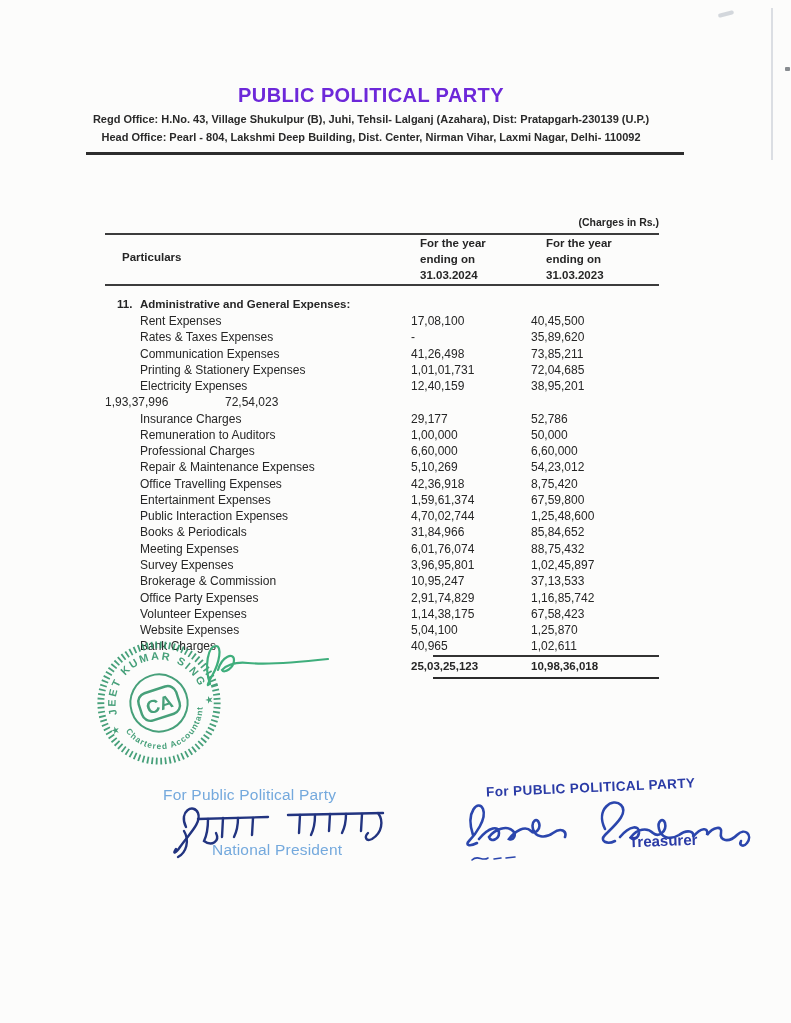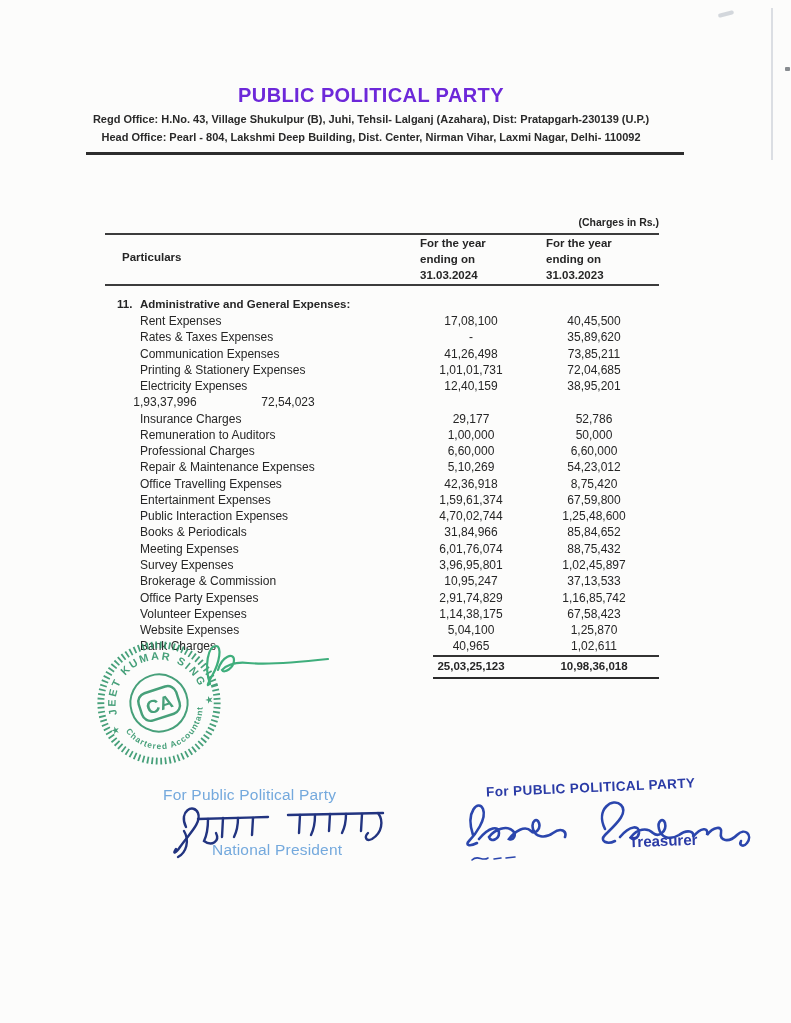--- a/index.html
+++ b/index.html
@@ -23,21 +23,21 @@
   .particulars{left:122px;top:251px;font-size:11.5px;font-weight:bold;}
   .colhead{top:236px;width:111px;font-size:11.5px;font-weight:bold;line-height:15.8px;}
   .colhead.c24{left:420px;}
   .colhead.c23{left:546px;}
   .section-row{left:105px;top:298px;width:554px;font-size:11.5px;font-weight:bold;}
   .section-no{position:absolute;left:12px;top:0;}
   .section-title{position:absolute;left:35px;top:0;}
   .rows{left:105px;top:313px;width:554px;}
   .trow{display:flex;height:16.28px;line-height:16.28px;font-size:12px;}
   .tlabel{flex:1;padding-left:35px;white-space:nowrap;overflow:hidden;}
-  .tval{width:120px;text-align:center;white-space:nowrap;}
+  .tval{width:120px;text-align:left;white-space:nowrap;}
   .tval.v2{width:126px;padding-right:2px;}
   .total-line-top{left:433px;top:655px;width:226px;height:1.6px;background:#333;}
   .total-line-bottom{left:433px;top:677px;width:226px;height:2.2px;background:#2b2b2b;}
   .total-row{left:105px;top:658px;width:554px;display:flex;font-size:11.5px;font-weight:bold;line-height:17px;}
   .total-row .tlabel{flex:1;}
   
   .stamp{left:90px;top:634px;width:138px;height:138px;transform:rotate(-18deg);opacity:.88;}
   .green-sig{left:196px;top:636px;width:140px;height:60px;}
   
   .sig-text-light{font-size:15.5px;color:#74a9dd;letter-spacing:.2px;}

